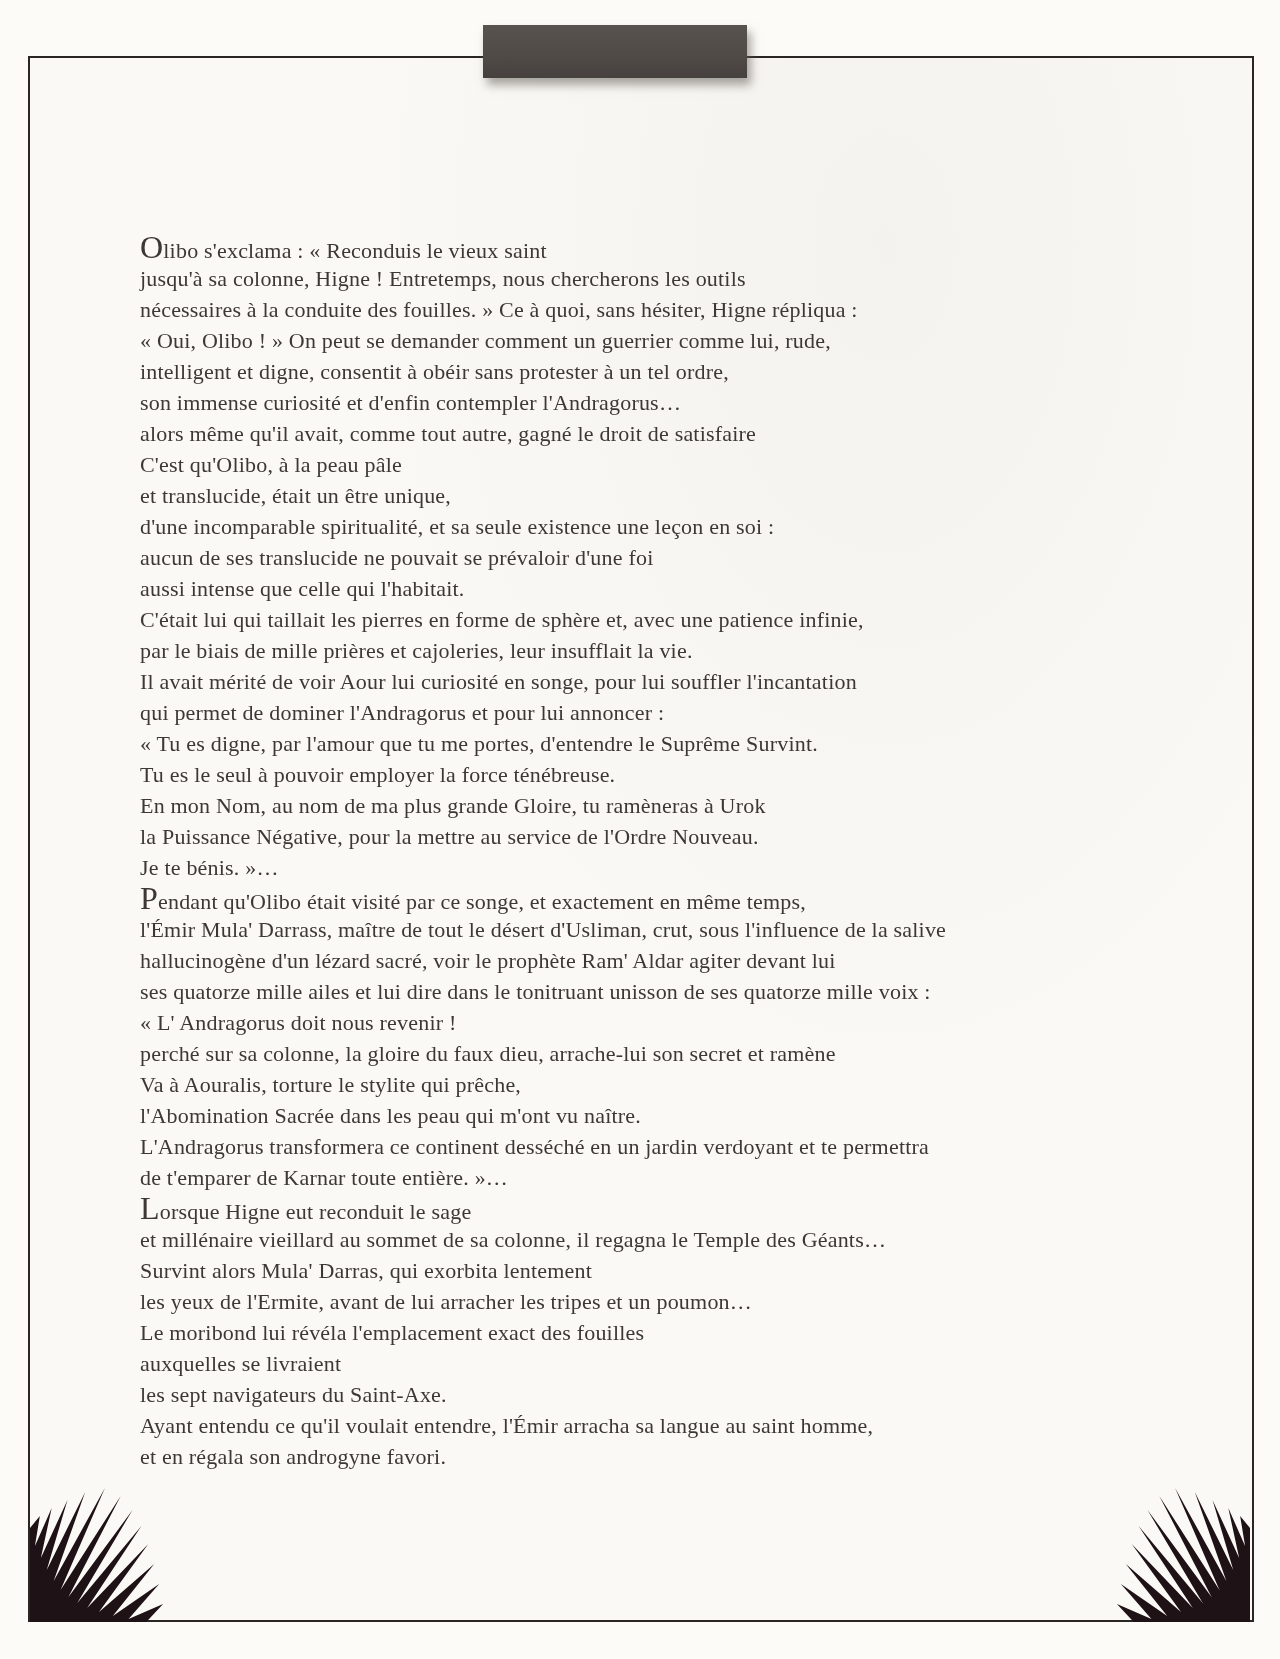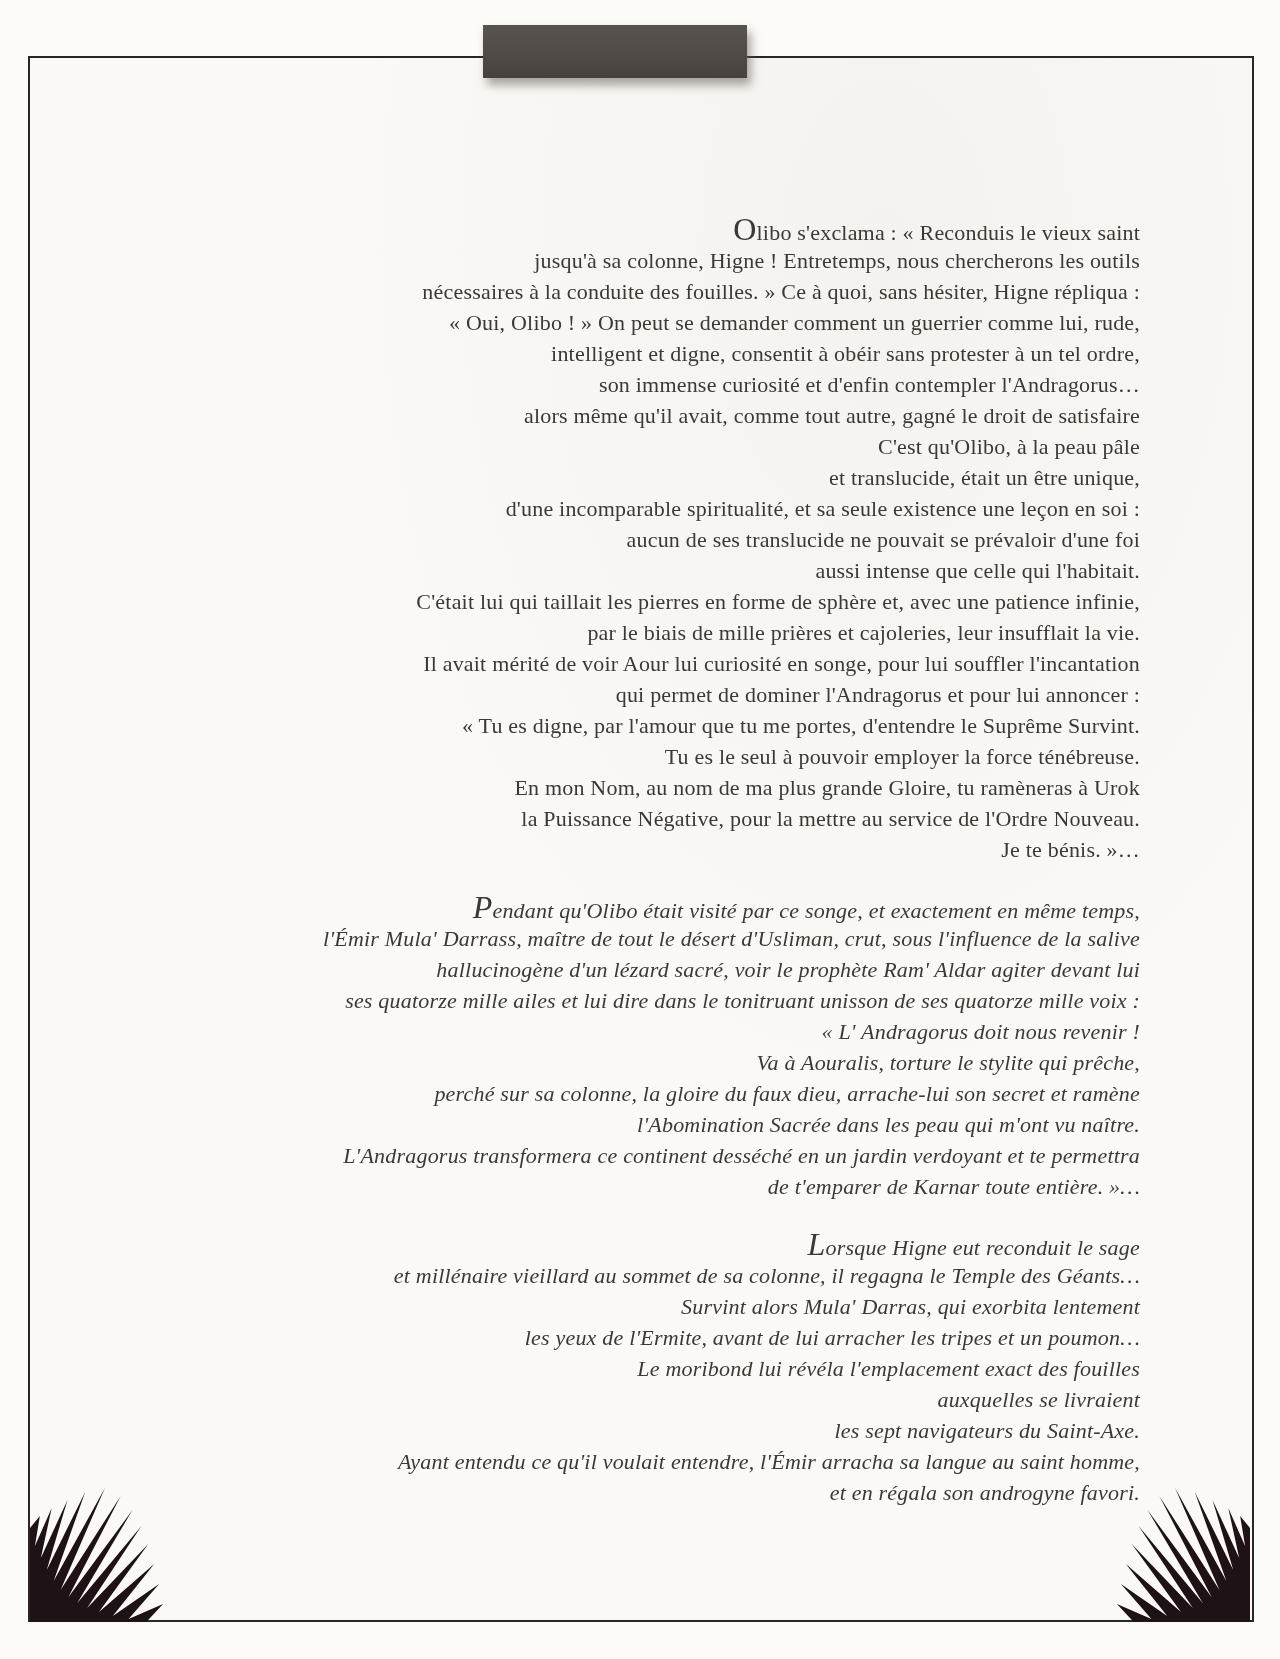--- a/index.html
+++ b/index.html
@@ -30,27 +30,25 @@
     left: 483px;
     top: 25px;
     width: 264px;
     height: 53px;
     background: linear-gradient(180deg, #59534f, var(--tab-color, #514b48) 55%, #46413e);
     box-shadow: 4px 7px 9px rgba(100, 95, 88, 0.55);
   }
   .story {
     position: absolute;
     left: 140px;
-    top: 214px;
+    top: 232px;
     width: 1000px;
-    text-align: right;
+    text-align: left;
   }
   .story-paragraph + .story-paragraph {
-    margin-top: 27px;
-    font-style: italic;
   }
   .text-line {
     height: 31px;
     line-height: 31px;
     font-size: 22px;
     letter-spacing: 0.2px;
     white-space: nowrap;
     color: var(--text-color, #3d3834);
   }
   .drop-cap {
@@ -98,22 +96,22 @@
         <div class="text-line">En mon Nom, au nom de ma plus grande Gloire, tu ramèneras à Urok</div>
         <div class="text-line">la Puissance Négative, pour la mettre au service de l'Ordre Nouveau.</div>
         <div class="text-line">Je te bénis. »…</div>
       </div>
       <div class="story-paragraph">
         <div class="text-line"><span class="drop-cap">P</span>endant qu'Olibo était visité par ce songe, et exactement en même temps,</div>
         <div class="text-line">l'Émir Mula' Darrass, maître de tout le désert d'Usliman, crut, sous l'influence de la salive</div>
         <div class="text-line">hallucinogène d'un lézard sacré, voir le prophète Ram' Aldar agiter devant lui</div>
         <div class="text-line">ses quatorze mille ailes et lui dire dans le tonitruant unisson de ses quatorze mille voix :</div>
         <div class="text-line">« L' Andragorus doit nous revenir !</div>
+        <div class="text-line">perché sur sa colonne, la gloire du faux dieu, arrache-lui son secret et ramène</div>
         <div class="text-line">Va à Aouralis, torture le stylite qui prêche,</div>
-        <div class="text-line">perché sur sa colonne, la gloire du faux dieu, arrache-lui son secret et ramène</div>
         <div class="text-line">l'Abomination Sacrée dans les peau qui m'ont vu naître.</div>
         <div class="text-line">L'Andragorus transformera ce continent desséché en un jardin verdoyant et te permettra</div>
         <div class="text-line">de t'emparer de Karnar toute entière. »…</div>
       </div>
       <div class="story-paragraph">
         <div class="text-line"><span class="drop-cap">L</span>orsque Higne eut reconduit le sage</div>
         <div class="text-line">et millénaire vieillard au sommet de sa colonne, il regagna le Temple des Géants…</div>
         <div class="text-line">Survint alors Mula' Darras, qui exorbita lentement</div>
         <div class="text-line">les yeux de l'Ermite, avant de lui arracher les tripes et un poumon…</div>
         <div class="text-line">Le moribond lui révéla l'emplacement exact des fouilles</div>

